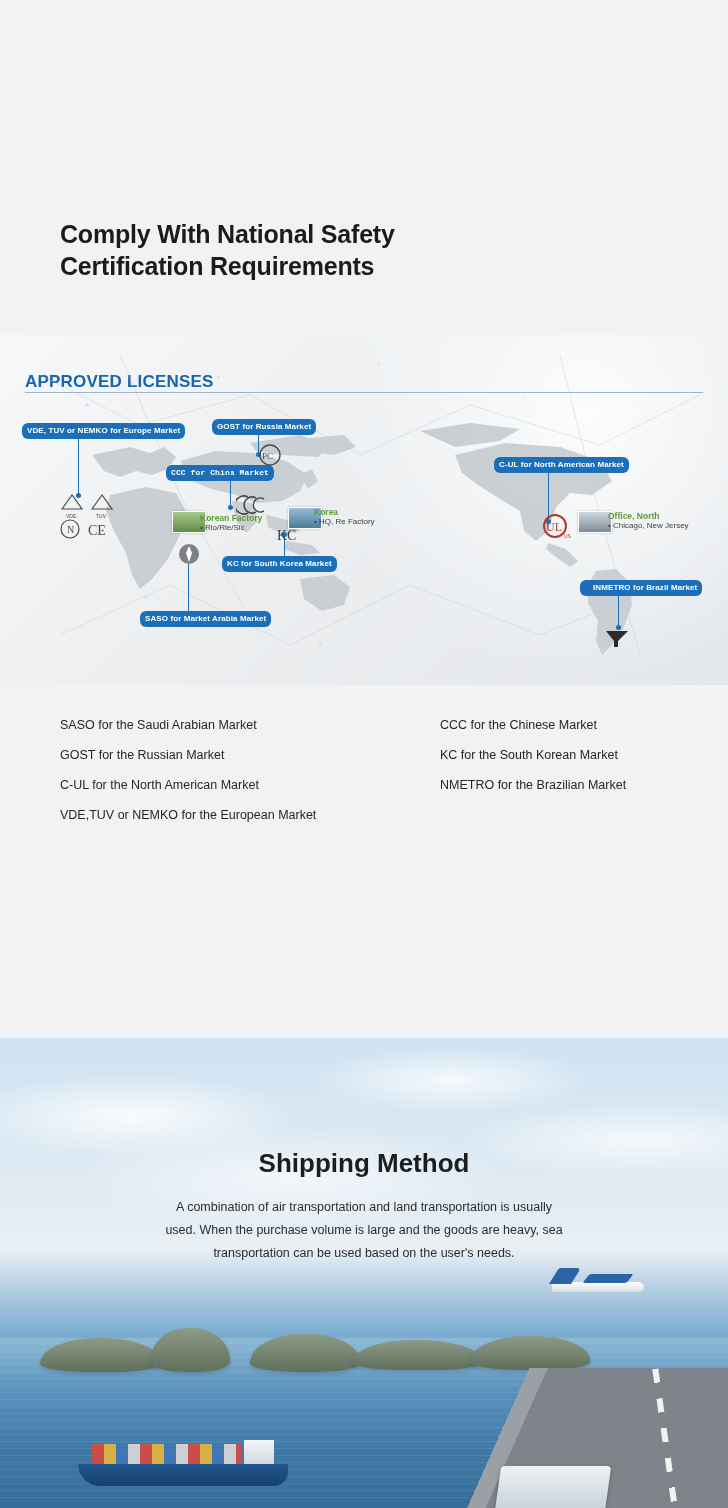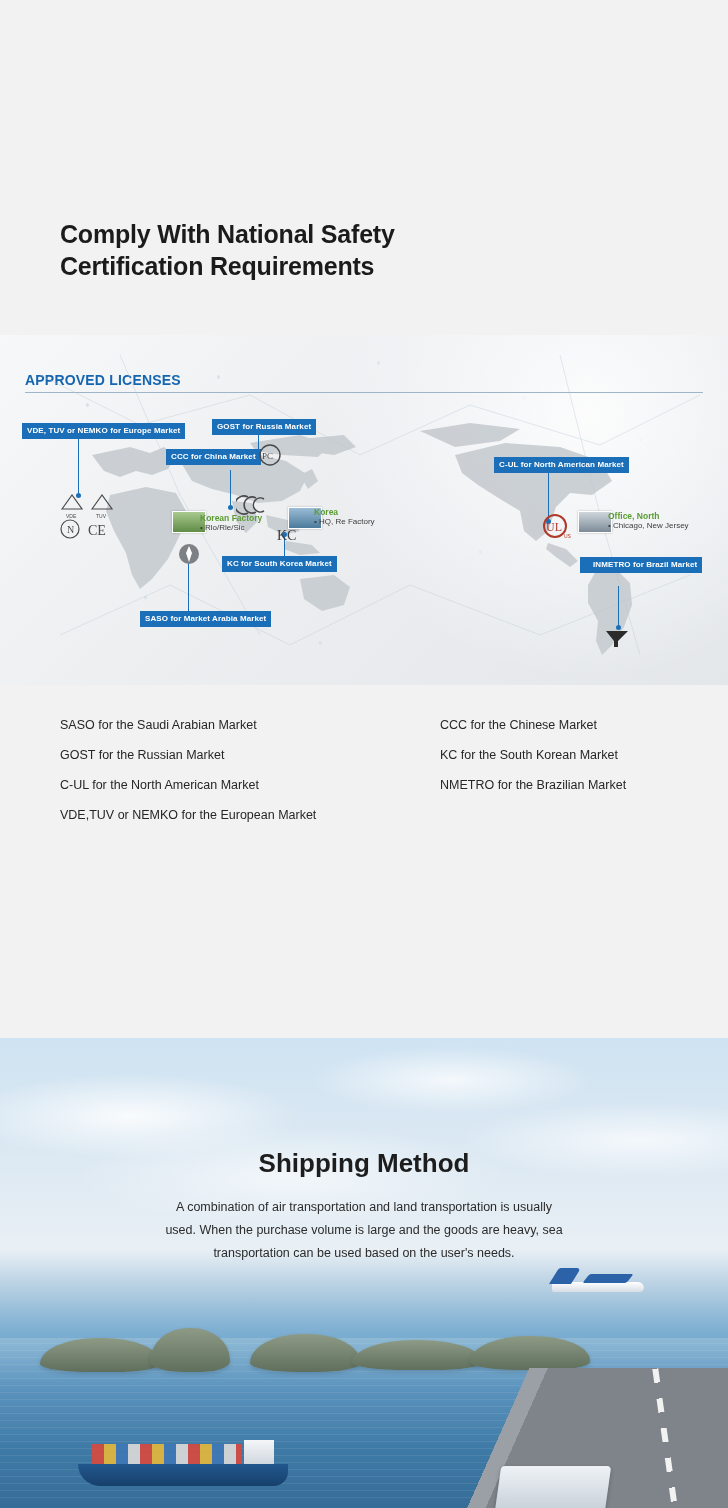--- a/index.html
+++ b/index.html
@@ -57,21 +57,21 @@
     top: -180px;
     width: 520px;
     height: 520px;
     border-radius: 50%;
     background: radial-gradient(circle, rgba(255,255,255,0.85) 0%, rgba(245,248,250,0.35) 55%, rgba(245,248,250,0) 72%);
   }
   .approved-title {
     position: absolute;
     left: 25px;
     top: 37px;
-    font-size: 14px;
+    font-size: 17px;
     font-weight: bold;
     color: #1565b0;
     letter-spacing: 0.2px;
   }
   .approved-rule {
     position: absolute;
     left: 25px;
     top: 57px;
     width: 678px;
     height: 1px;
@@ -83,21 +83,21 @@
   
   .badge {
     position: absolute;
     background: #1a6fb8;
     color: #fff;
     font-size: 8px;
     font-weight: bold;
     line-height: 11px;
     padding: 2px 5px 2.5px 5px;
     white-space: nowrap;
-    border-radius: 0;
+    border-radius: 6px;
     letter-spacing: 0.1px;
   }
   .leader { position: absolute; background: #1a6fb8; width: 1px; }
   .leader-dot {
     position: absolute; width: 5px; height: 5px; border-radius: 50%;
     background: #1a6fb8;
   }
 
   .site-label {
     position: absolute;
@@ -313,33 +313,33 @@
     </svg>
 
     <div class="badge" style="left:22px; top:88px;">VDE, TUV or NEMKO for Europe Market</div>
     <div class="leader" style="left:78px; top:101px; height:60px;"></div>
     <div class="leader-dot" style="left:76px; top:158px;"></div>
 
     <div class="badge" style="left:212px; top:84px;">GOST for Russia Market</div>
     <div class="leader" style="left:258px; top:97px; height:22px;"></div>
     <div class="leader-dot" style="left:256px; top:117px;"></div>
 
-    <div class="badge" style="left:166px; top:114px;">CCC for China Market</div>
+    <div class="badge" style="left:166px; top:130px;font-family:Liberation Mono, monospace;">CCC for China Market</div>
     <div class="leader" style="left:230px; top:135px; height:38px;"></div>
     <div class="leader-dot" style="left:228px; top:170px;"></div>
 
     <div class="badge" style="left:494px; top:122px;">C-UL for North American Market</div>
     <div class="leader" style="left:548px; top:135px; height:52px;"></div>
     <div class="leader-dot" style="left:546px; top:184px;"></div>
 
     <div class="badge" style="left:222px; top:221px;">KC for South Korea Market</div>
     <div class="leader" style="left:284px; top:200px; height:22px;"></div>
     <div class="leader-dot" style="left:282px; top:197px;"></div>
 
-    <div class="badge" style="left:580px; top:222px;padding-left:13px;">INMETRO for Brazil Market</div>
+    <div class="badge" style="left:580px; top:245px;padding-left:13px;">INMETRO for Brazil Market</div>
     <div class="leader" style="left:618px; top:251px; height:42px;"></div>
     <div class="leader-dot" style="left:616px; top:290px;"></div>
 
     <div class="badge" style="left:140px; top:276px;">SASO for Market Arabia Market</div>
     <div class="leader" style="left:188px; top:222px; height:56px;"></div>
     <div class="leader-dot" style="left:186px; top:218px;"></div>
 
     <div class="site-thumb thumb-factory" style="left:172px; top:176px;"></div>
     <div class="site-label" style="left:200px; top:178px;">
       <b>Korean Factory</b>

